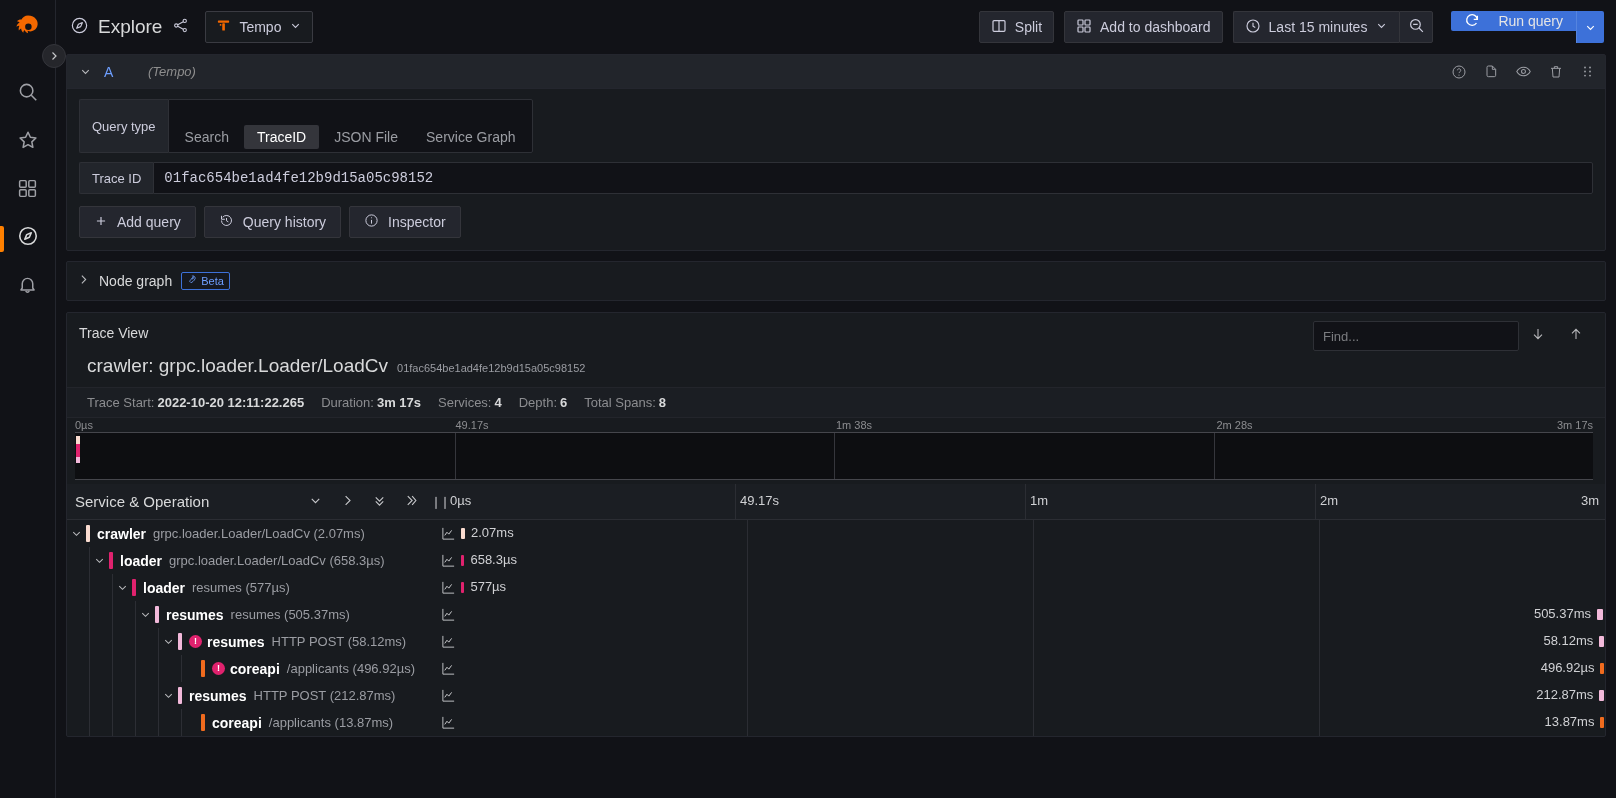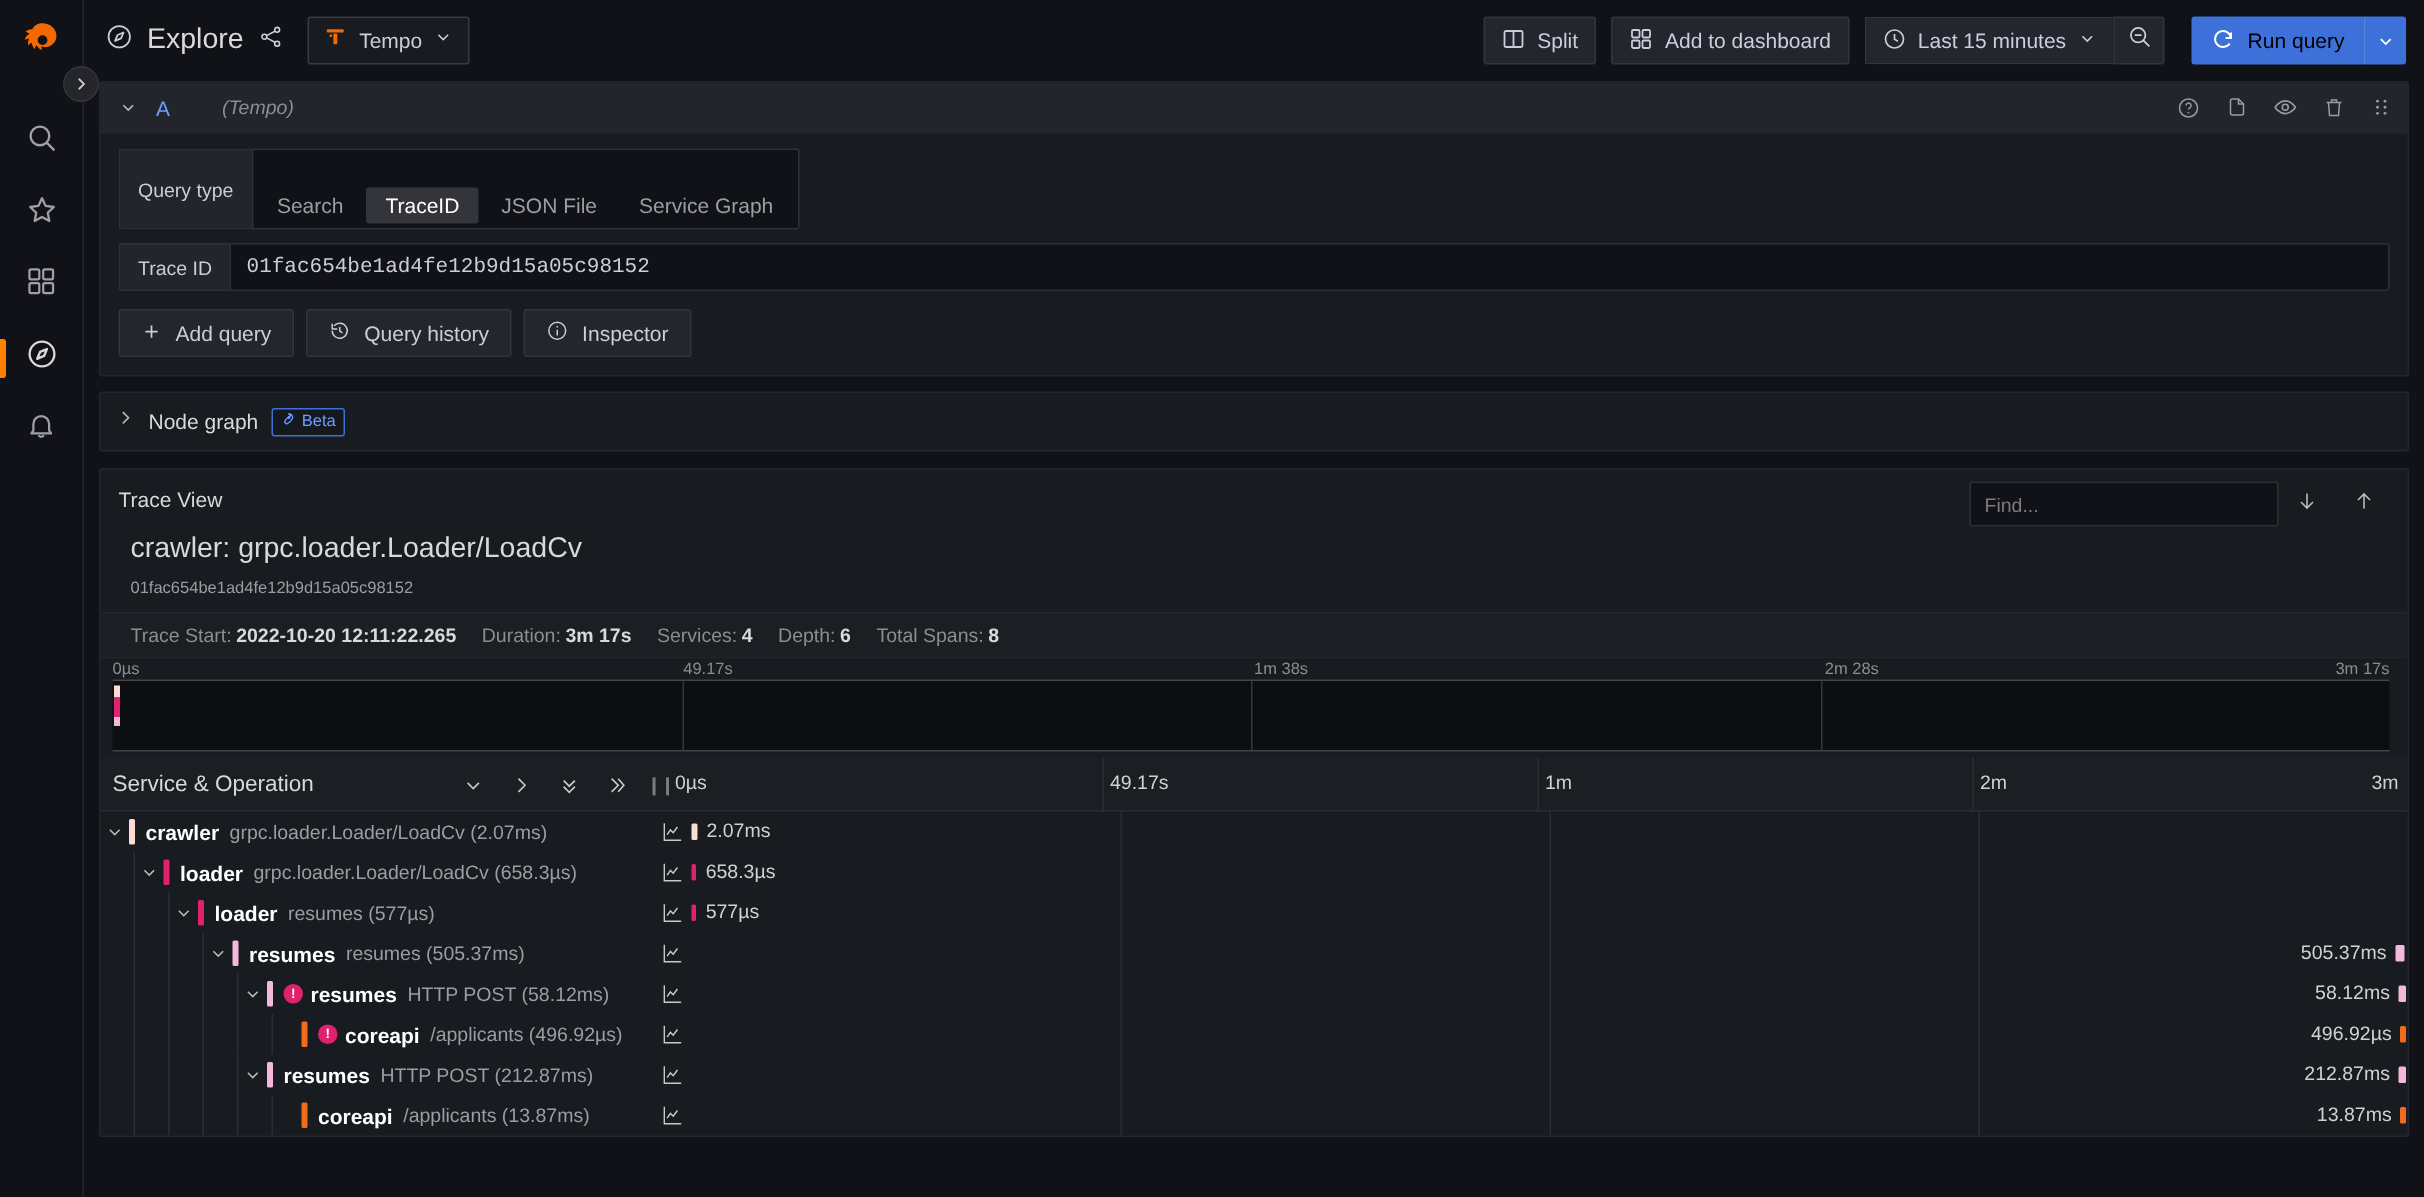--- a/index.html
+++ b/index.html
@@ -77,24 +77,24 @@
     background: #24262e; border: 1px solid #34353b; border-right: none;
     border-radius: 2px 0 0 2px; font-size: 14px; color: #ccccdc; cursor: pointer;
   }
   .zoom-out {
     width: 34px; height: 32px;
     background: #24262e; border: 1px solid #34353b; border-radius: 0 2px 2px 0;
     display: flex; align-items: center; justify-content: center; cursor: pointer;
   }
   .run-group { display: flex; align-items: stretch; margin-left: 8px; }
   .run-btn {
-    display: flex; align-items: center; gap: 8px;
-    height: 32px; padding: 0 13px;
+    display: flex; align-items: center; gap: 18px;
+    height: 20px; padding: 0 13px;
     background: #3d71d9; border: none; border-radius: 2px 0 0 2px;
-    color: #000000; font-size: 14px; font-weight: 500; cursor: pointer;
+    color: #e5e5e5; font-size: 14px; font-weight: 500; cursor: pointer;
     font-family: "Liberation Sans", sans-serif;
   }
   .run-caret {
     width: 28px; height: 32px; background: #3d71d9;
     border-left: 1px solid #5584df; border-radius: 0 2px 2px 0;
     display: flex; align-items: center; justify-content: center; cursor: pointer;
   }
 
   
   .body { flex: 1; overflow: hidden; padding: 0 10px 0 10px; }
@@ -172,21 +172,21 @@
     color: #ccccdc; font-size: 13px; padding: 0 9px; outline: none;
     font-family: "Liberation Sans", sans-serif;
   }
   .find-input::placeholder { color: #7b7c80; }
   .find-btn {
     width: 38px; height: 30px; display: flex; align-items: center; justify-content: center;
     background: transparent; cursor: pointer;
   }
   .find-btn svg { stroke: #b9babd; fill: none; stroke-width: 1.6; }
 
-  .tv-trace-name { padding: 14px 12px 10px 20px; display: flex; align-items: baseline; gap: 9px; flex-direction: column; }
+  .tv-trace-name { padding: 14px 12px 10px 20px; display: flex; align-items: baseline; gap: 9px; }
   .tv-trace-name .nm { font-size: 19px; color: #d8d9da; }
   .tv-trace-name .tid { font-size: 11px; color: #9b9da3; }
 
   .tv-meta {
     display: flex; gap: 17px; align-items: center;
     padding: 7px 12px 7px 20px;
     background: #1b1e23; border-top: 1px solid #23252b; border-bottom: 1px solid #23252b;
     font-size: 13px; color: #8c8d90;
   }
   .tv-meta b { color: #d8d9da; font-weight: 700; margin-left: 3px; }
@@ -204,21 +204,21 @@
   .mm-vline { position: absolute; top: 0; bottom: 0; width: 1px; background: #35363c; }
   .mm-bar { position: absolute; width: 4px; }
 
   
   .tl-head {
     display: flex; height: 36px; align-items: center;
     background: #1b1e23; border-bottom: 1px solid #2b2d33;
   }
   .tl-head-left {
     width: 368px; flex: 0 0 368px;
-    display: flex; align-items: flex-end; padding-left: 8px; gap: 0;
+    display: flex; align-items: flex-start; padding-left: 8px; gap: 0;
     position: relative;
   }
   .tl-head-left .soh { font-size: 15px; color: #d8d9da; font-weight: 400; }
   .tl-head-left .chevs { margin-left: auto; display: flex; align-items: center; gap: 17px; padding-right: 16px; }
   .tl-head-left .chevs span { cursor: pointer; display: flex; }
   .tl-head-left .chevs svg { stroke: #c7c8cb; fill: none; stroke-width: 1.8; }
   .col-resizer {
     width: 10px; flex: 0 0 10px; display: flex; align-items: center; justify-content: center;
     cursor: col-resize; color: #7b7c80; font-size: 12px; letter-spacing: -1px;
   }

